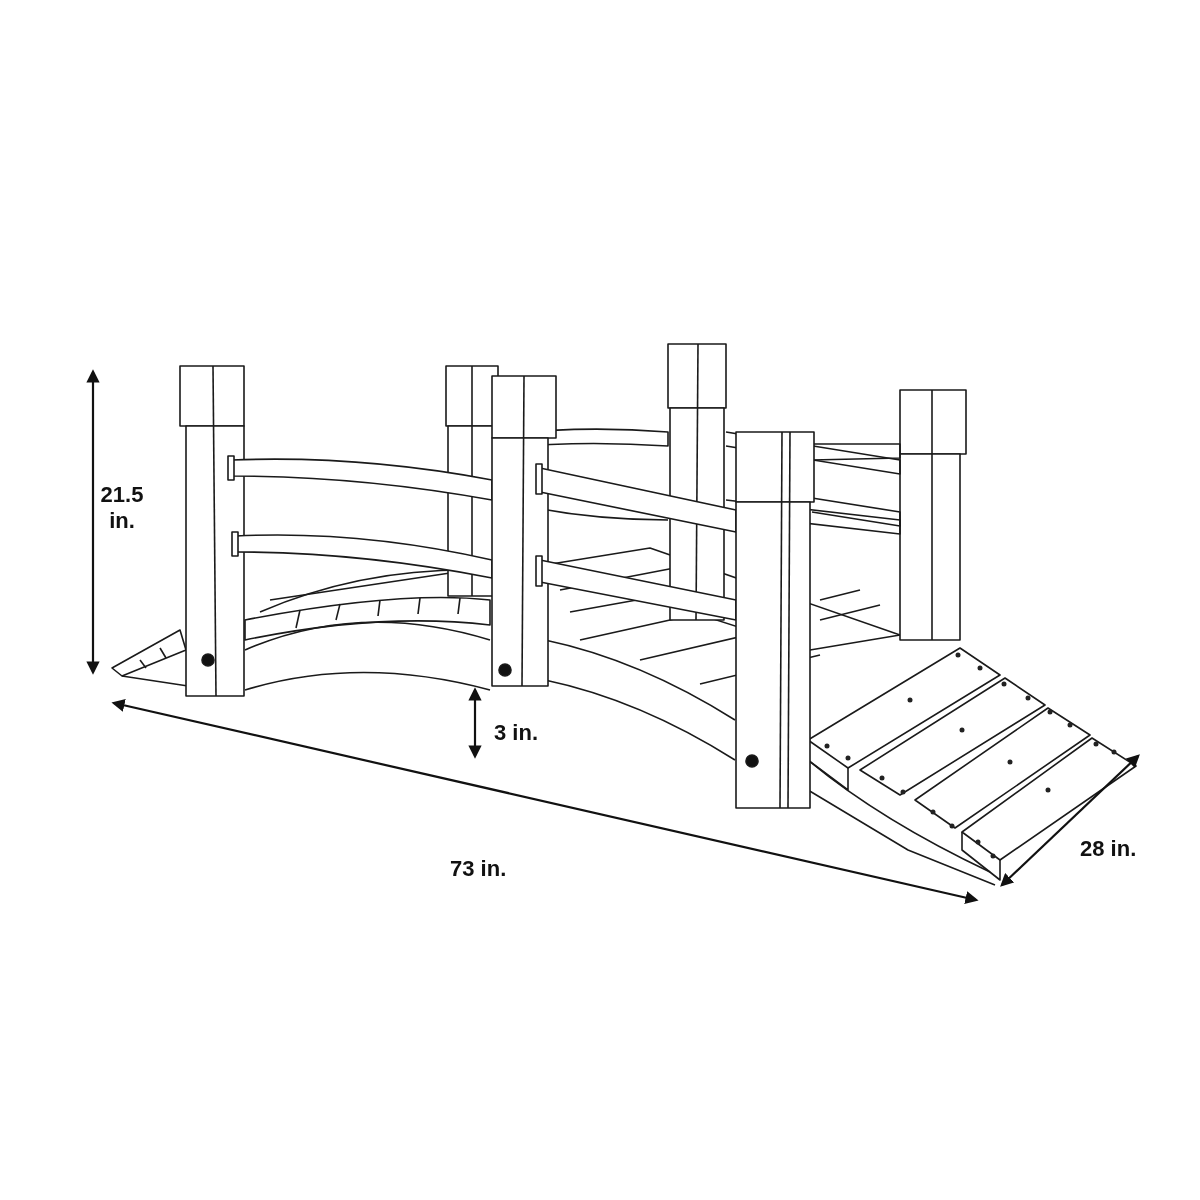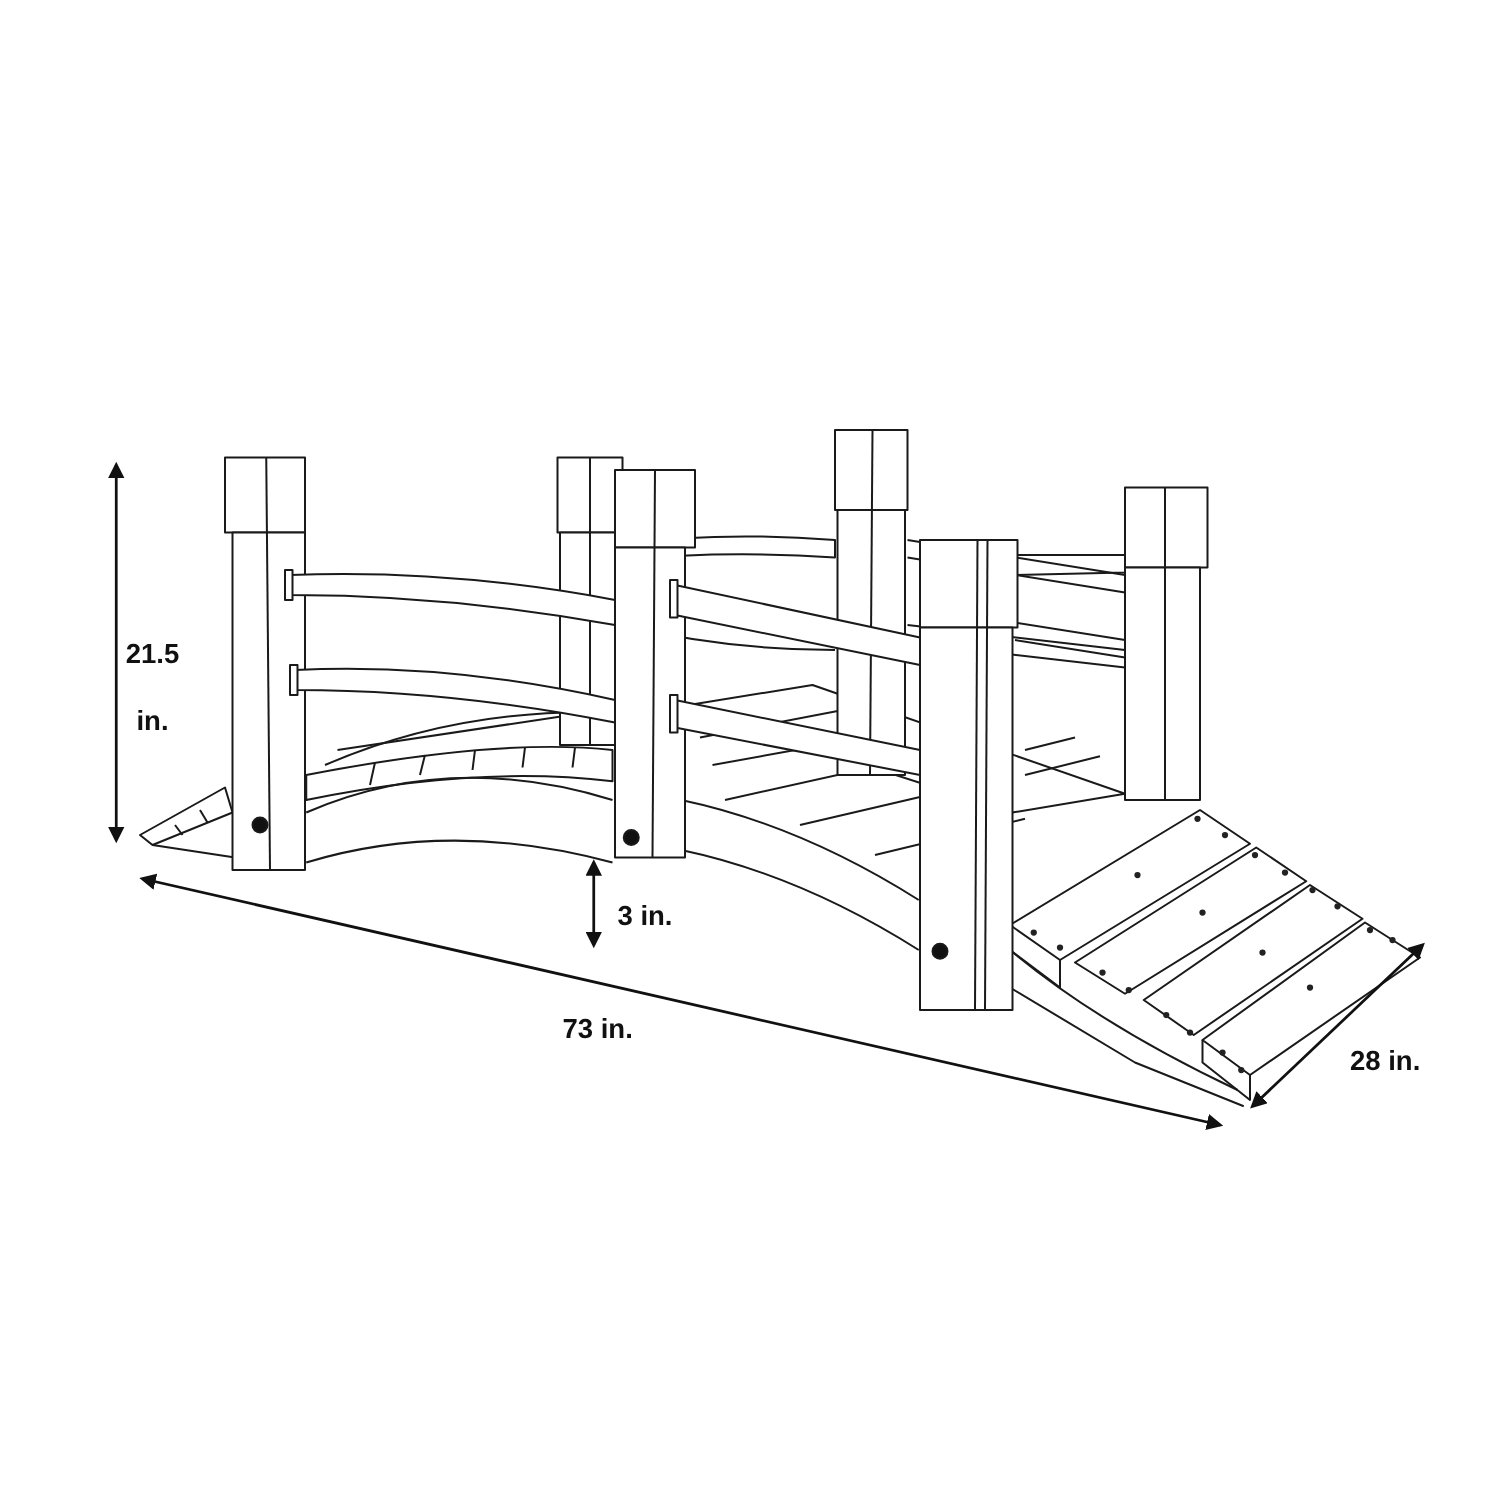--- a/index.html
+++ b/index.html
@@ -1,22 +1,22 @@
 <!DOCTYPE html>
 <html><head>
 <meta charset="utf-8">
 <style>
   html, body { margin: 0; padding: 0; background: #ffffff; }
   body { width: 1200px; height: 1200px; position: relative; overflow: hidden; font-family: "Liberation Sans", sans-serif; }
   #diagram { position: absolute; left: 0; top: 0; width: 1200px; height: 1200px; }
   .lbl { position: absolute; font-family: "Liberation Sans", sans-serif; font-weight: bold; font-size: 22px; color: #111111; line-height: 26px; text-align: center; }
   #lbl-height { left: 92px; top: 482px; width: 60px; }
-  #lbl-height span { display: block; margin-top: 28px; }
+  #lbl-height span { display: block; }
   #lbl-clear { left: 494px; top: 720px; }
-  #lbl-length { left: 450px; top: 810px; }
+  #lbl-length { left: 450px; top: 856px; }
   #lbl-width { left: 1080px; top: 836px; }
 </style>
 </head>
 <body>
 
 <svg id="diagram" width="1200" height="1200" viewBox="0 0 1200 1200" xmlns="http://www.w3.org/2000/svg">
   <defs>
     <marker id="ah" viewBox="0 0 10 10" refX="8" refY="5" markerWidth="6" markerHeight="6" orient="auto-start-reverse">
       <path d="M0,0 L10,5 L0,10 z" fill="#111"></path>
     </marker>

